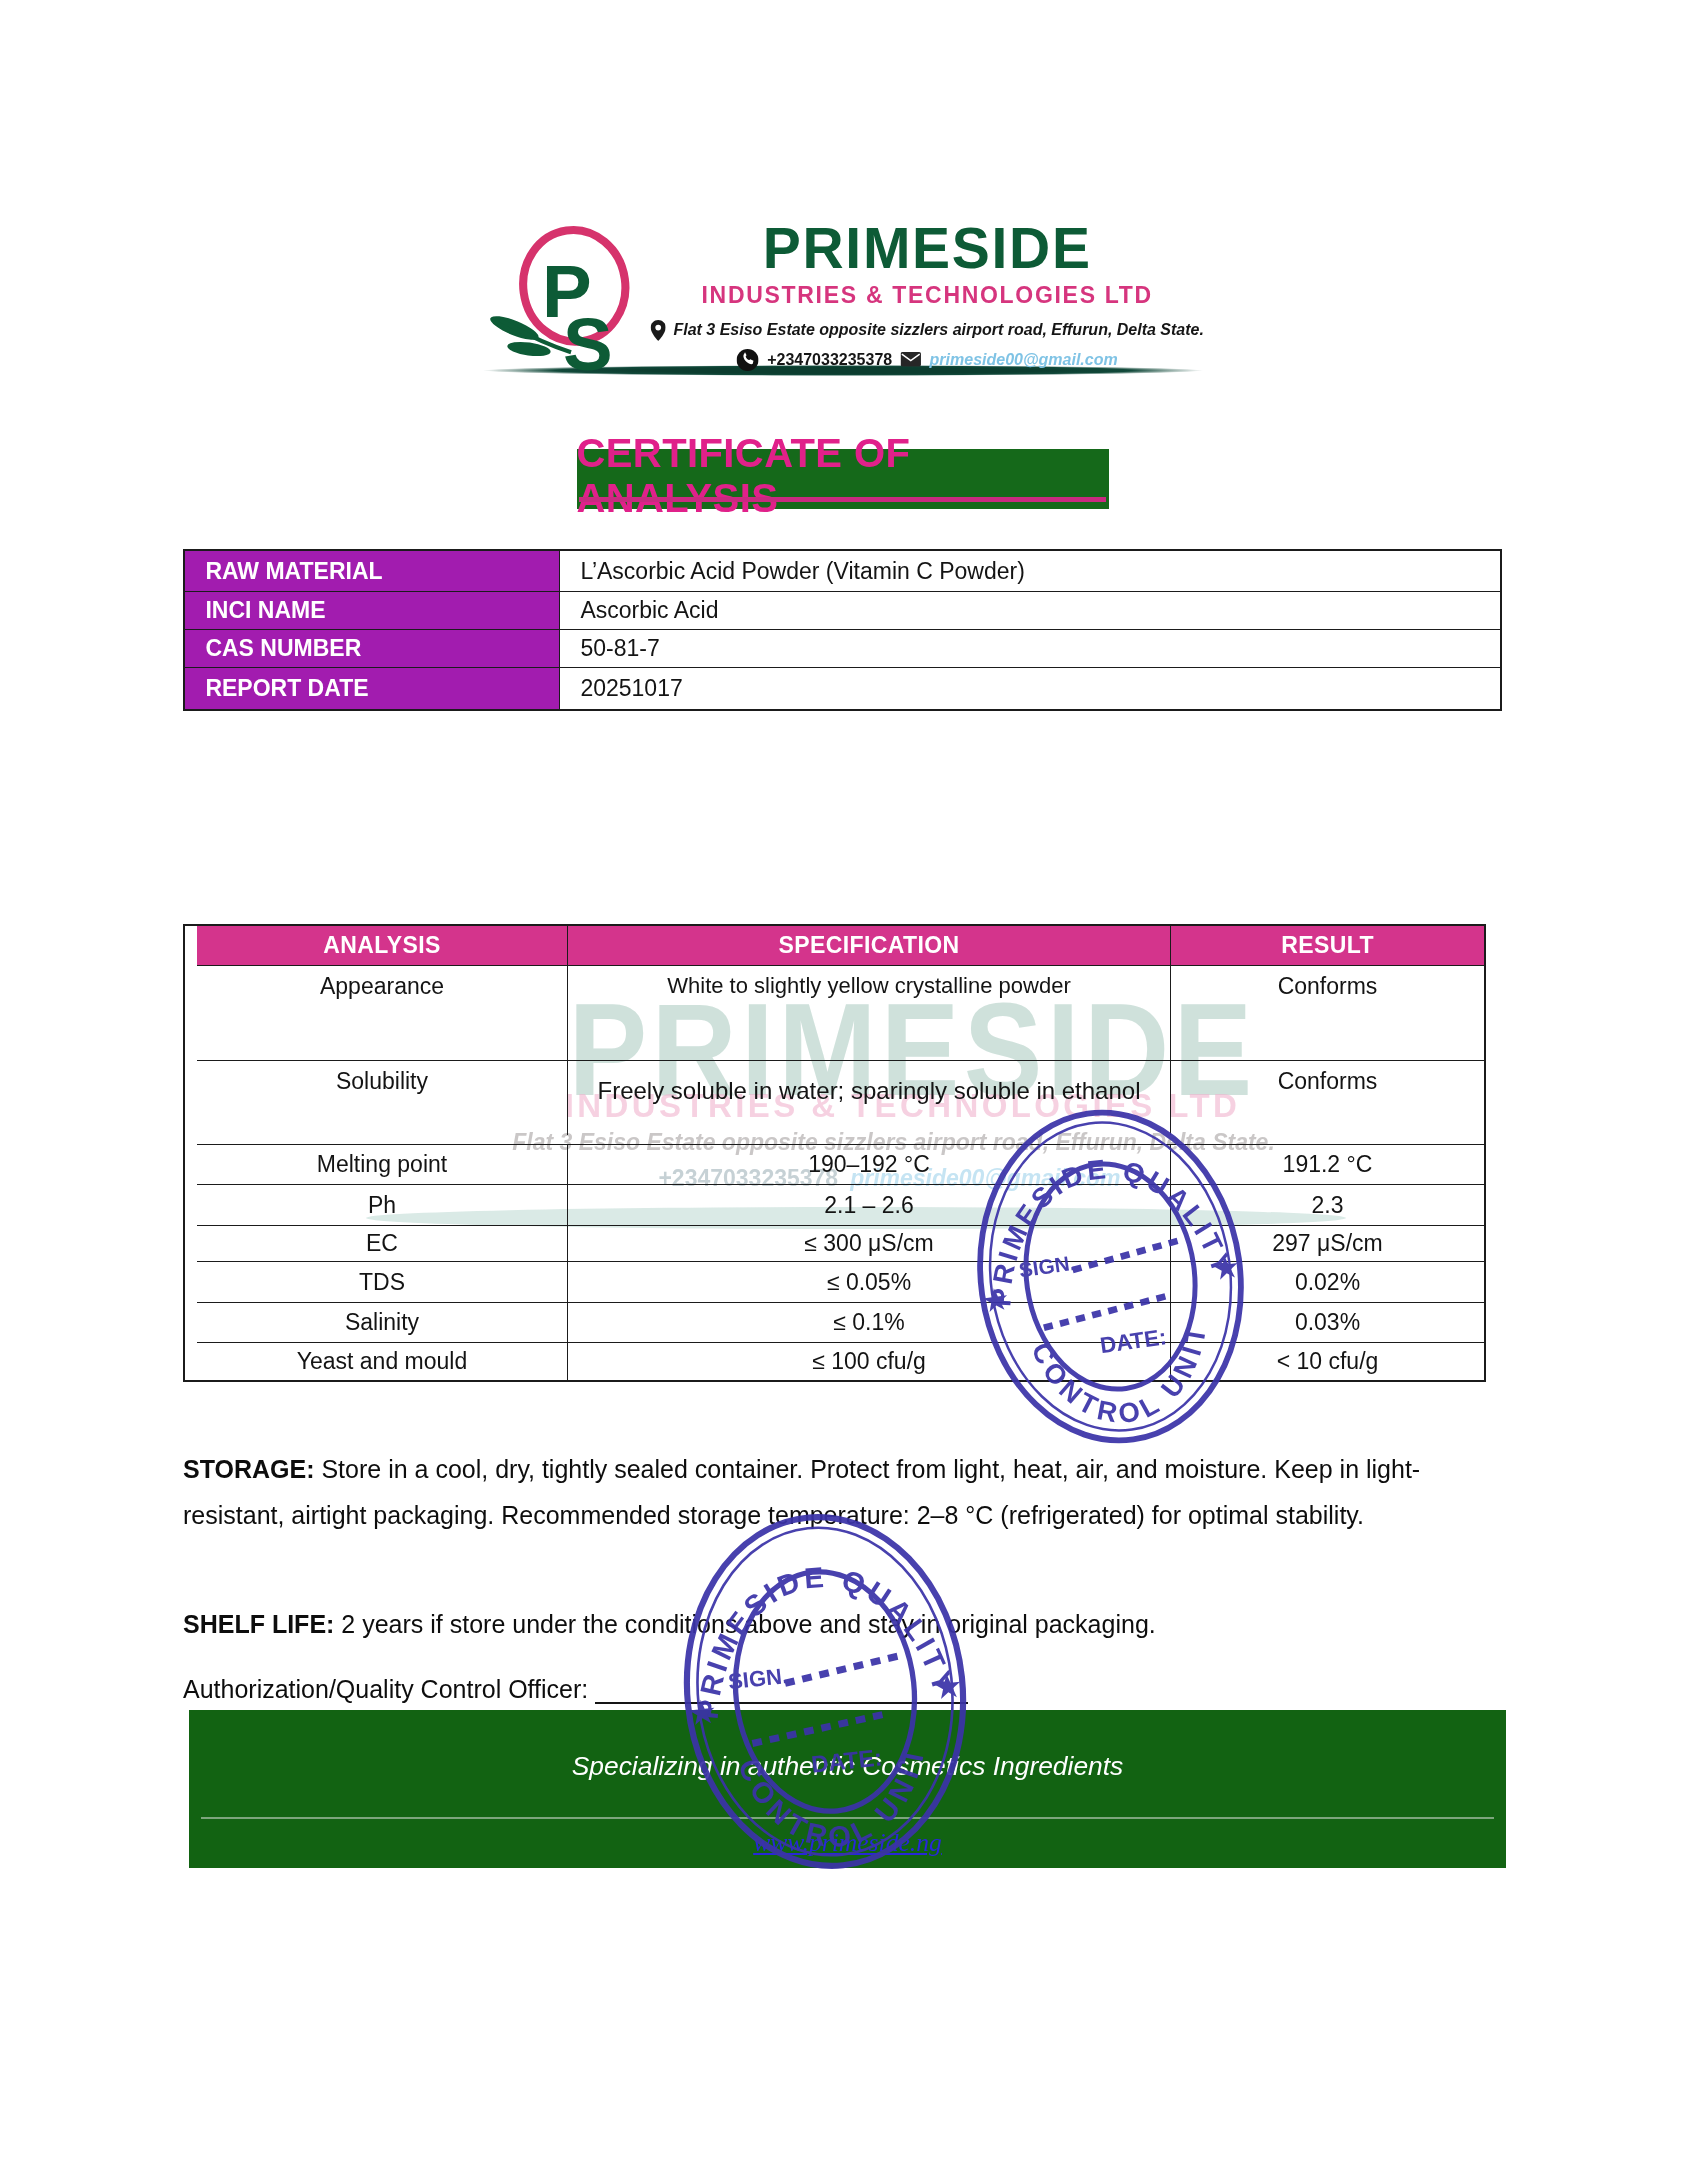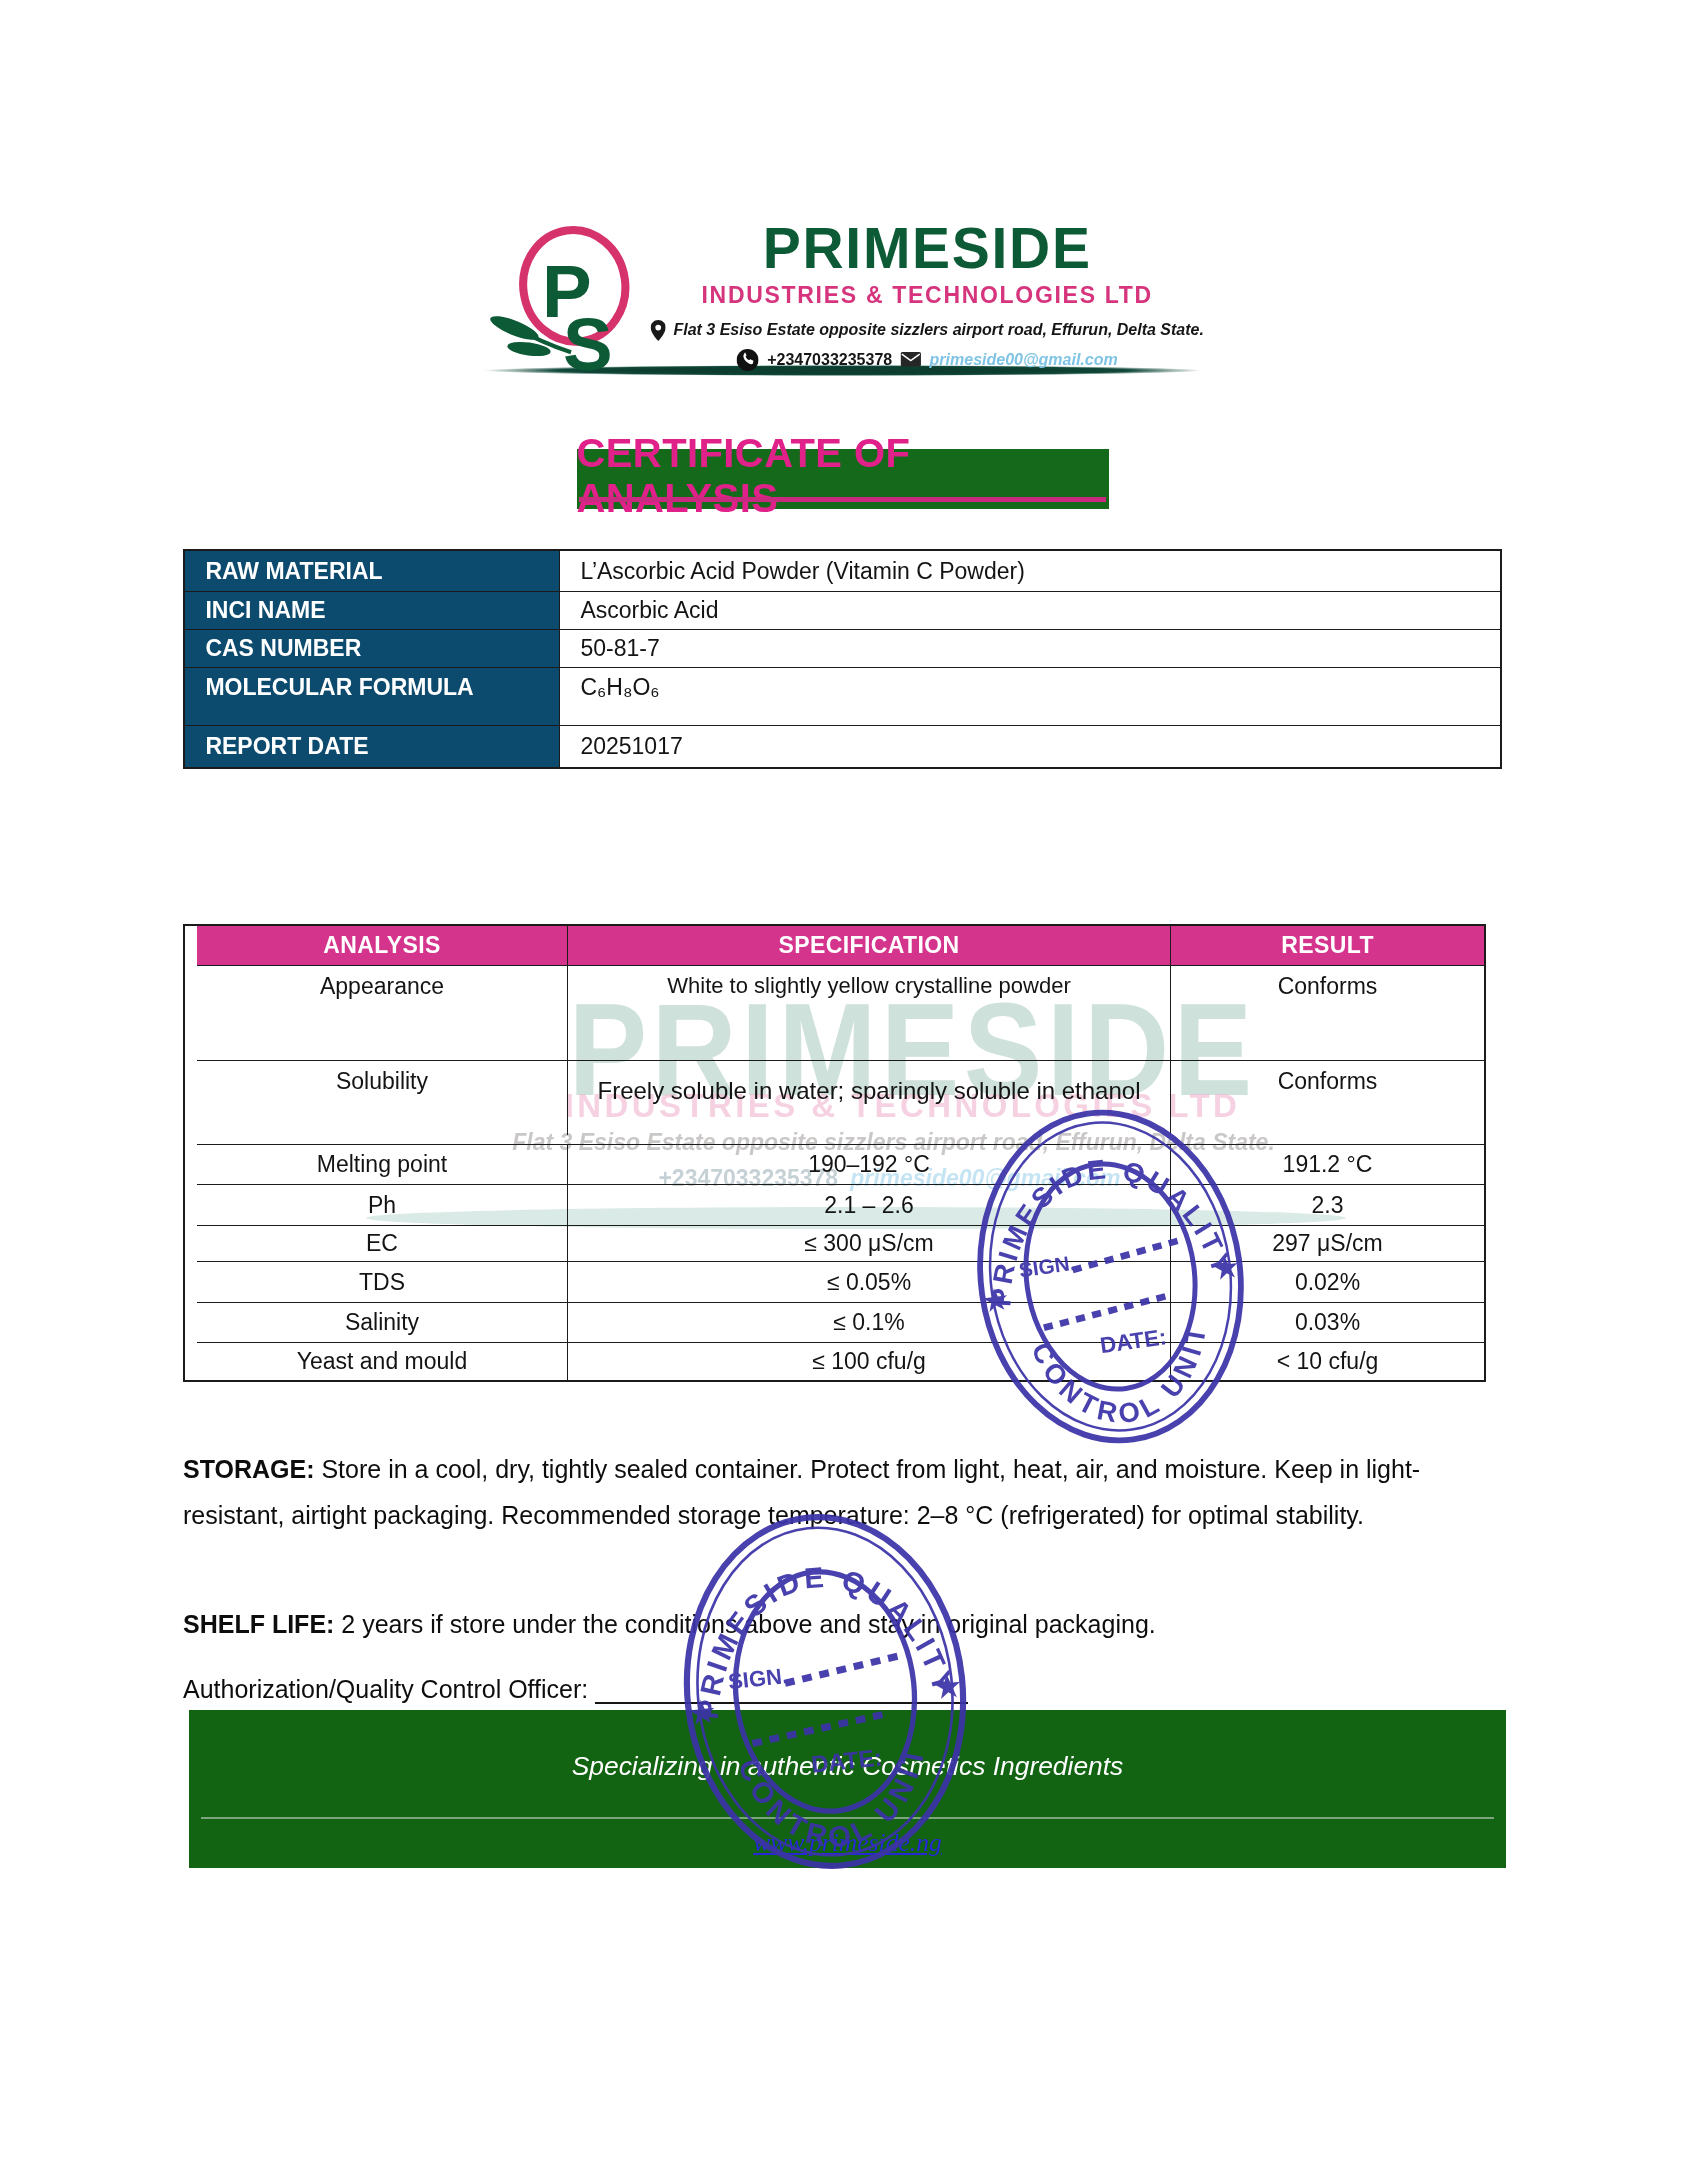--- a/index.html
+++ b/index.html
@@ -29,21 +29,21 @@
   .title-bar::after{content:"";position:absolute;left:2.6px;right:2.6px;bottom:6.8px;height:5.1px;background:#c92a80;}
   .title-text{font-size:40px;font-weight:700;color:#e0218a;margin-top:-6.8px;letter-spacing:0.4px;}
 
   
   .info-table{position:absolute;top:549px;left:183px;width:1319px;
               border:2.6px solid #1b1b1b;box-sizing:border-box;z-index:2;background:#fff;}
   .info-row{display:flex;box-sizing:border-box;}
   .info-row + .info-row{border-top:1.7px solid #1b1b1b;justify-content:center;}
   .info-row{height:38px;}
   .info-row.rt{height:58px;}
-  .info-label{width:375px;flex:0 0 auto;background:#0c4a6e;color:#fff;font-weight:700;font-size:23px;
+  .info-label{width:375px;flex:0 0 auto;background:#a21caf;color:#fff;font-weight:700;font-size:23px;
               display:flex;align-items:center;padding-left:20.4px;box-sizing:border-box;
               border-right:1.7px solid #1b1b1b;}
   .info-value{flex:1;display:flex;align-items:center;padding-left:20.4px;font-size:23px;color:#141414;}
   .rt .info-label,.rt .info-value{align-items:flex-start;padding-top:6px;}
 
   
   .wm{position:absolute;z-index:1;white-space:nowrap;pointer-events:none;}
   .wm-brand{top:981px;left:50%;transform:translateX(calc(-50% + 70px)) scaleY(1.12);
             font-size:118px;font-weight:800;letter-spacing:4.3px;color:rgba(168,201,190,0.55);}
   .wm-tagline{top:1087px;left:50%;transform:translateX(calc(-50% + 60px));
@@ -151,24 +151,20 @@
       <div class="info-value">L’Ascorbic Acid Powder (Vitamin C Powder)</div>
     </div>
     <div class="info-row">
       <div class="info-label">INCI NAME</div>
       <div class="info-value">Ascorbic Acid</div>
     </div>
     <div class="info-row">
       <div class="info-label">CAS NUMBER</div>
       <div class="info-value">50-81-7</div>
     </div>
-    <div class="info-row rt">
-      <div class="info-label">MOLECULAR FORMULA</div>
-      <div class="info-value">C₆H₈O₆</div>
-    </div>
     <div class="info-row" style="height:42px;">
       <div class="info-label">REPORT DATE</div>
       <div class="info-value">20251017</div>
     </div>
   </div>
 
   <div class="wm wm-brand">PRIMESIDE</div>
   <div class="wm wm-tagline">INDUSTRIES &amp; TECHNOLOGIES LTD</div>
   <div class="wm wm-address">Flat 3 Esiso Estate opposite sizzlers airport road, Effurun, Delta State.</div>
   <div class="wm wm-contact">

